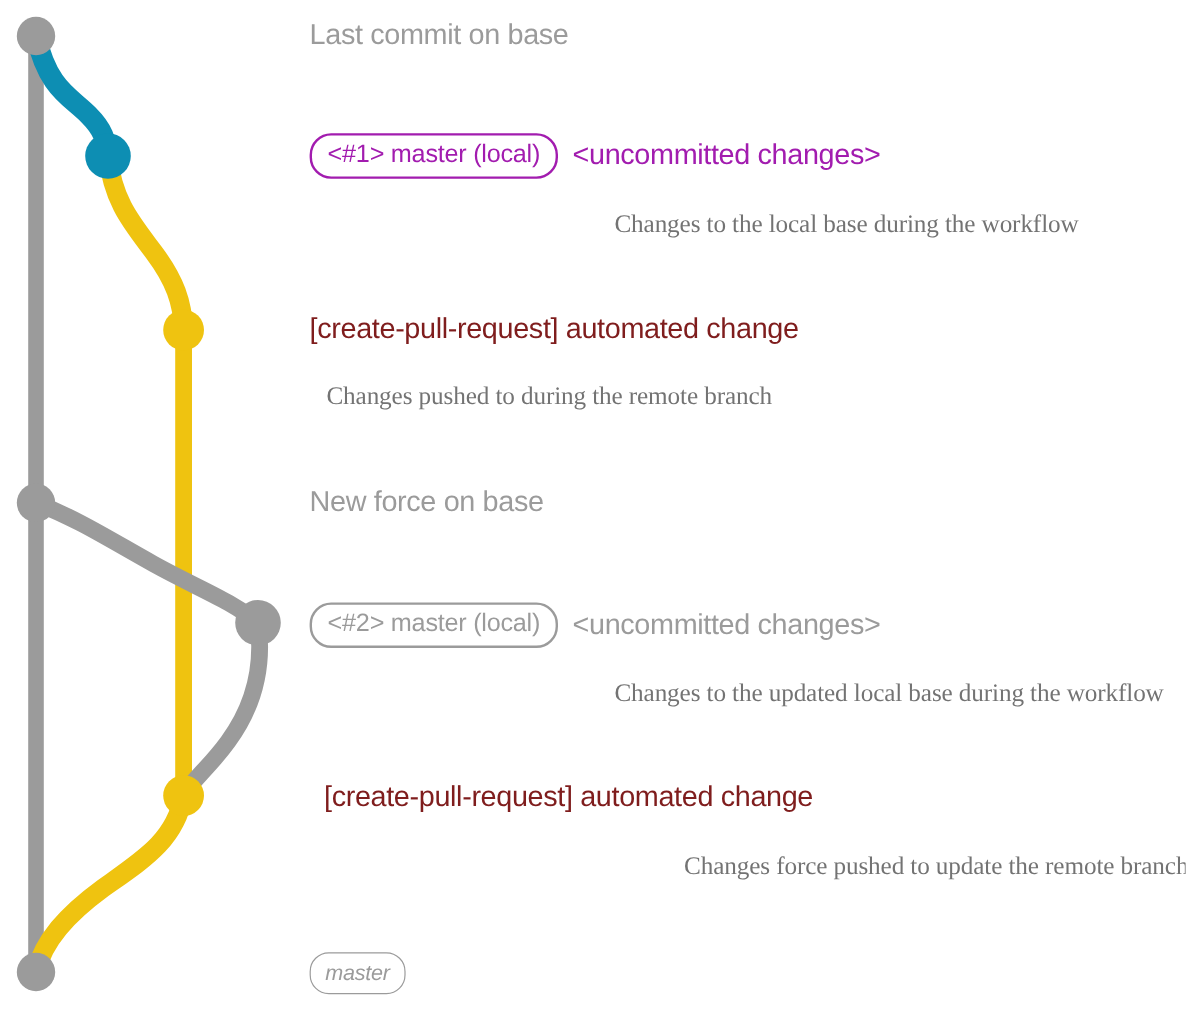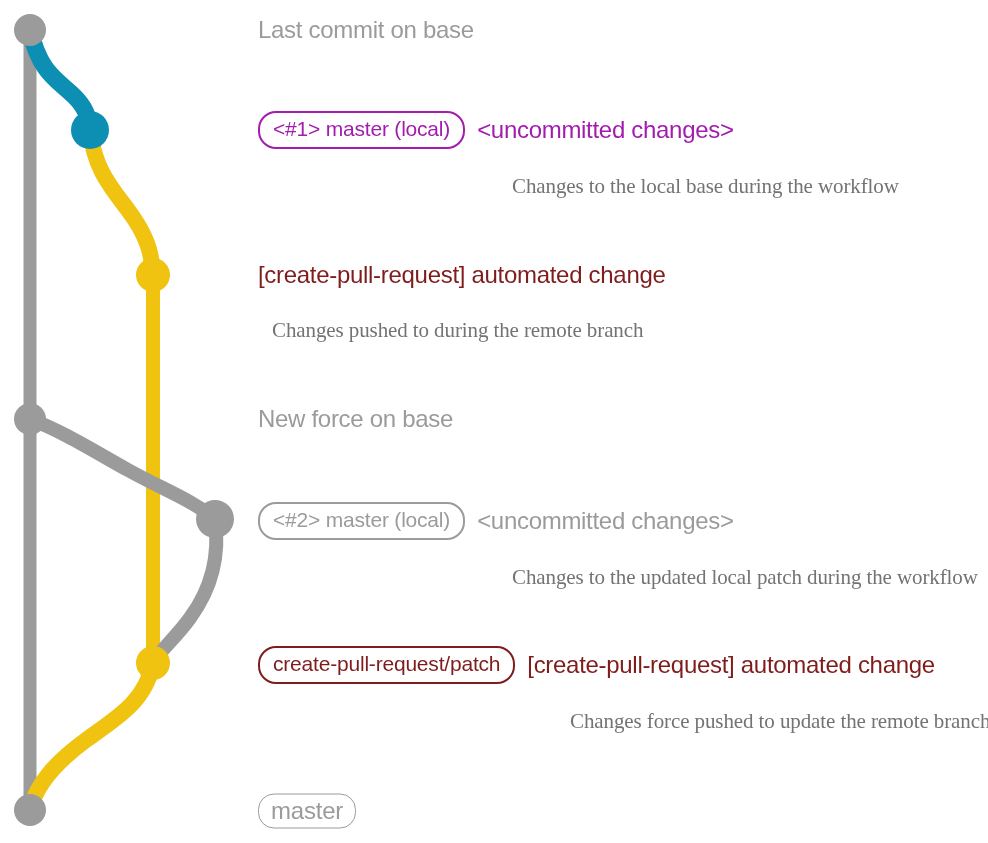--- a/index.html
+++ b/index.html
@@ -57,24 +57,25 @@
     border: 2px solid currentColor;
     border-radius: 18px;
     padding: 4px 13px 6px 13px;
     font-size: 21px;
     line-height: 24px;
     letter-spacing: -0.2px;
     background: transparent;
   }
 
   .pill.small {
-    font-size: 24px;
+    font-size: 18px;
     padding: 4px 12px 5px 12px;
     border-width: 1.6px;
     border-radius: 16px;
+    font-style: italic;
   }
 
   .commit-msg {
     font-size: 24px;
     line-height: 26px;
     letter-spacing: -0.3px;
   }
 
   .commit-msg.with-gap {
     margin-left: 12px;
@@ -152,26 +153,25 @@
     <div class="row-line">
       <span class="commit-msg c-gray">New force on base</span>
     </div>
   </div>
 
   <div class="row" style="top:521px;">
     <div class="row-line">
       <span class="pill c-gray">&lt;#2&gt; master (local)</span>
       <span class="commit-msg c-gray with-gap">&lt;uncommitted changes&gt;</span>
     </div>
-    <span class="desc" style="left:512px; top:20px;">Changes to the updated local patch during the workflow</span>
+    <span class="desc" style="left:512px; top:20px;">Changes to the updated local base during the workflow</span>
   </div>
 
   <div class="row" style="top:665px;">
     <div class="row-line">
-      <span class="pill c-yellow">create-pull-request/patch</span>
       <span class="commit-msg c-yellow with-gap">[create-pull-request] automated change</span>
     </div>
     <span class="desc" style="left:570px; top:20px;">Changes force pushed to update the remote branch</span>
   </div>
 
   <div class="row" style="top:811px;">
     <div class="row-line">
       <span class="pill small c-gray">master</span>
     </div>
   </div>

